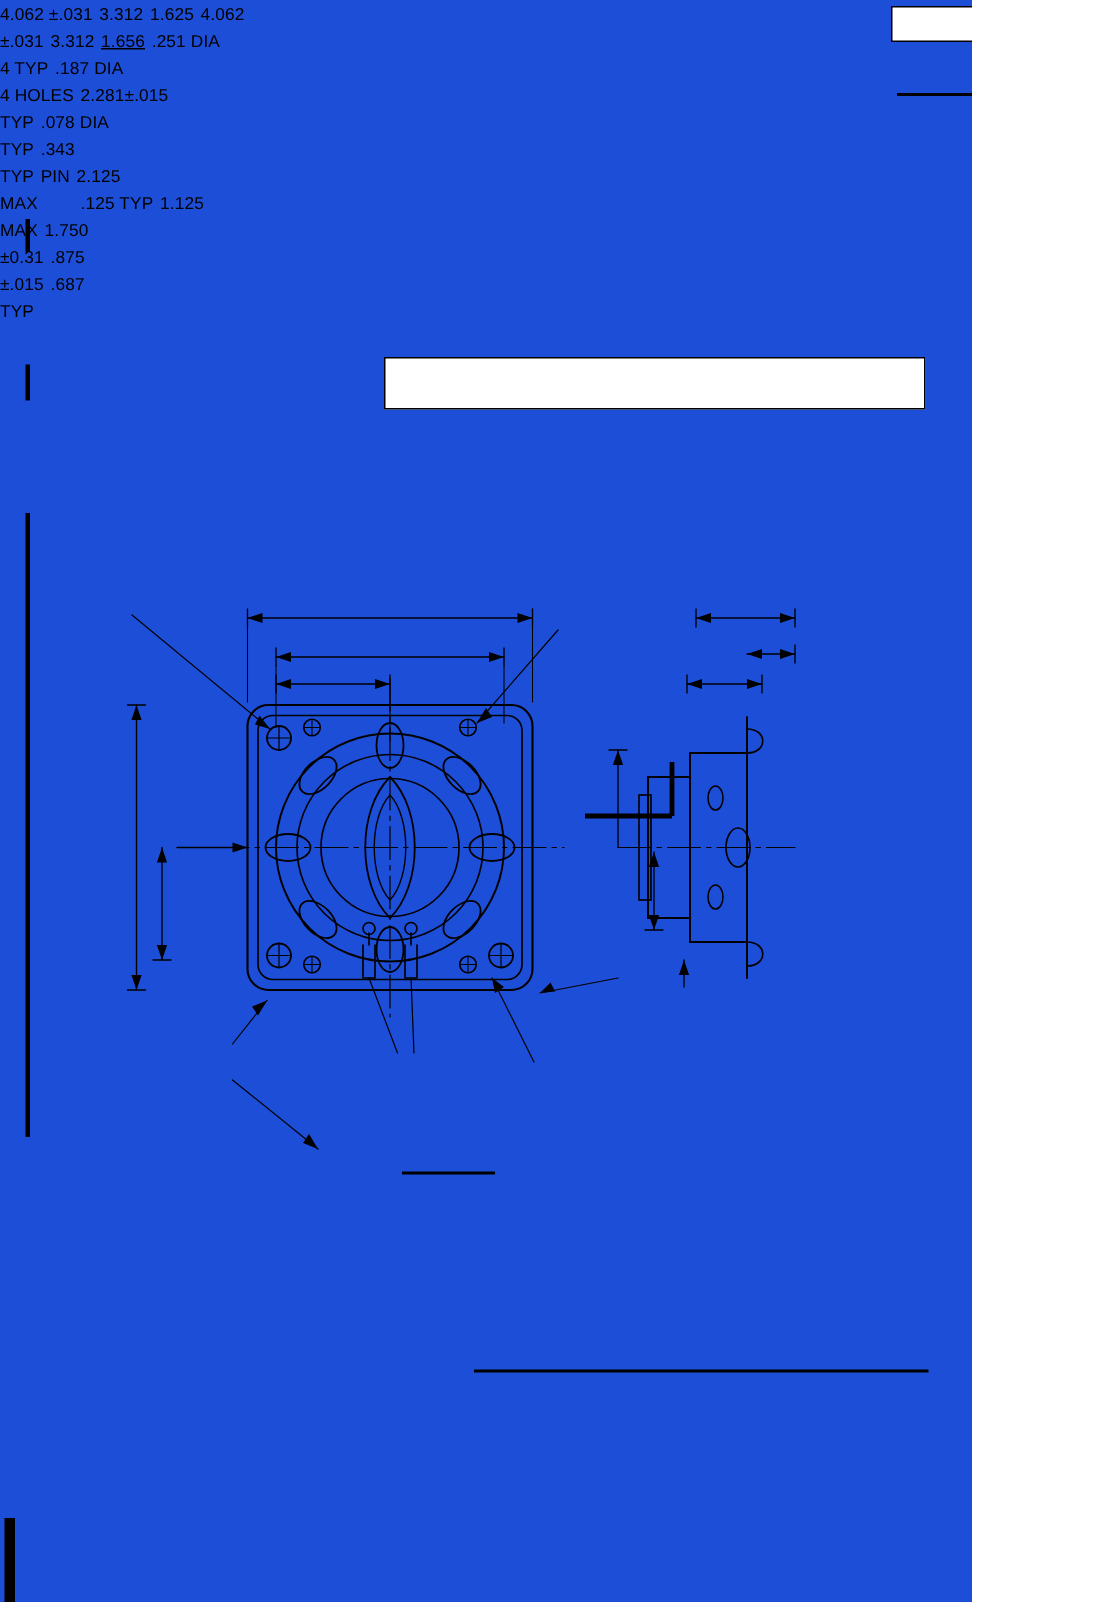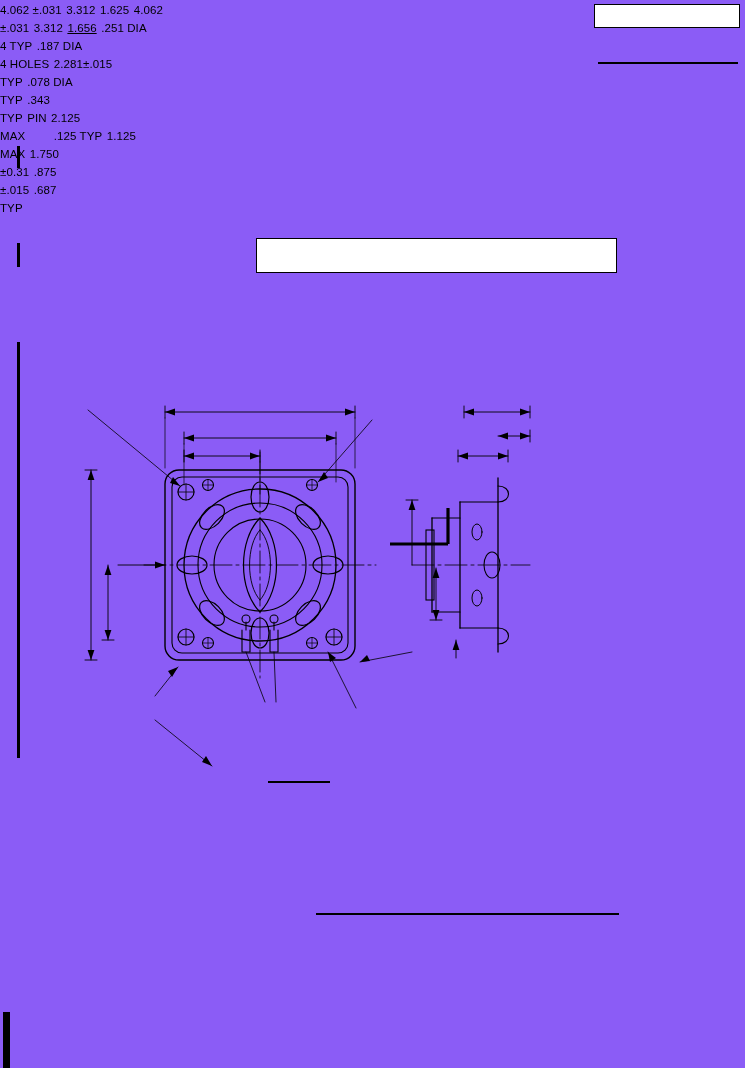--- a/index.html
+++ b/index.html
@@ -6,23 +6,23 @@
     margin: 0;
     padding: 0;
     background: #ffffff;
   }
   body {
     font-family: "Liberation Sans", sans-serif;
     color: #000000;
   }
   #page {
     position: relative;
-    width: 745px;
+    width: 648px;
     height: 1068px;
-    background: #8b5cf6;
+    background: #1d4ed8;
     overflow: hidden;
   }
   .abs { position: absolute; }
   .box-outline {
     border: 1.5px solid #000;
     background: #fff;
   }
   .rule { background: #000; }
   .lbl {
     font-size: 11.5px;

